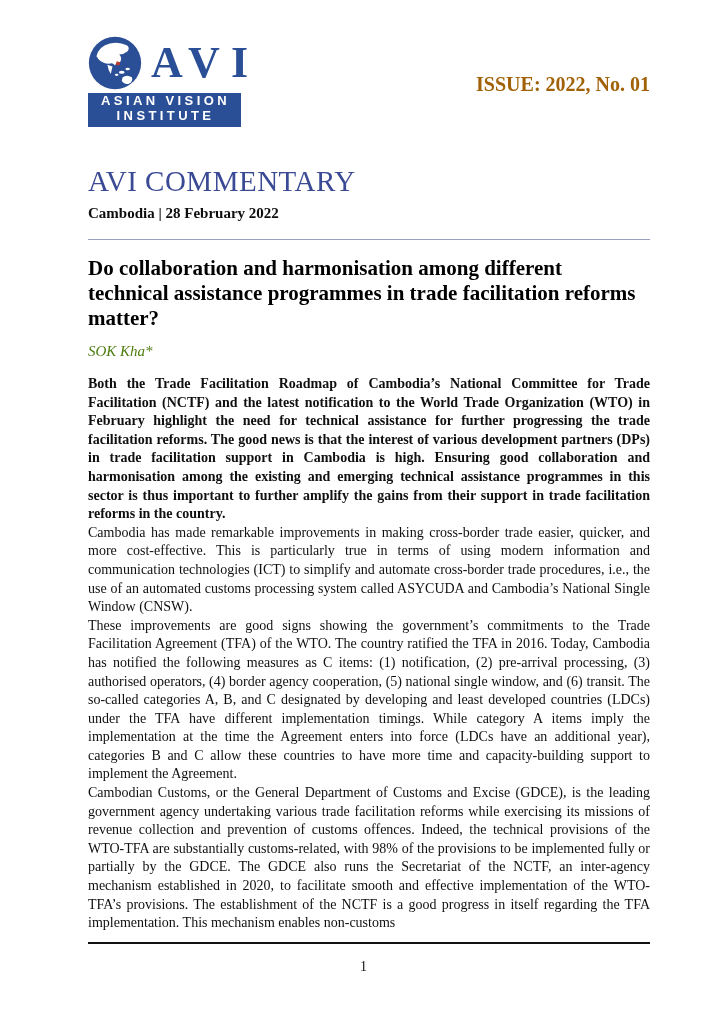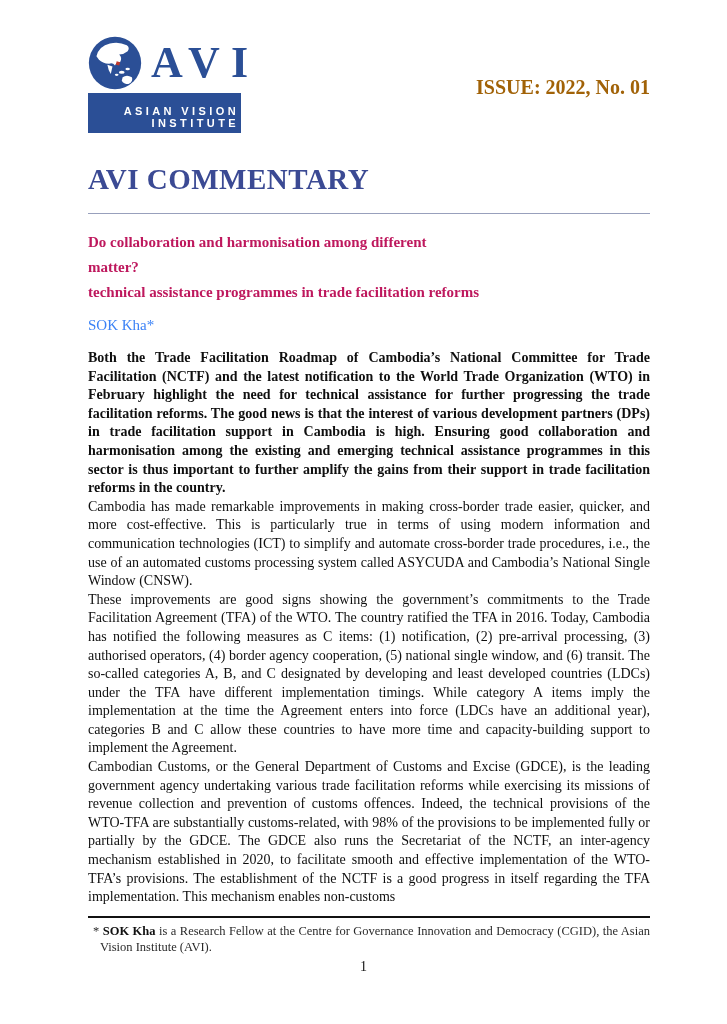--- a/index.html
+++ b/index.html
@@ -33,65 +33,66 @@
     color: #2B4F96;
     letter-spacing: 11px;
     padding-left: 4px;
   }
   .logo-bar {
     margin-top: 3px;
     background: #2B4F96;
     color: #ffffff;
     font-family: "Liberation Sans", sans-serif;
     font-weight: bold;
-    font-size: 11px;
+    font-size: 13px;
     letter-spacing: 3.4px;
-    text-align: right;
-    padding: 12px 2px 4px 4px;
+    text-align: center;
+    padding: 0 2px 4px 4px;
     width: 153px;
   }
   .issue-label {
     font-weight: bold;
     font-size: 20px;
     color: #a16207;
     margin-top: 6px;
   }
 
   
   .masthead-title {
-    margin-top: 30px;
+    margin-top: 38px;
     font-size: 29px;
-    font-weight: bold;
+    font-weight: normal;
     letter-spacing: 0.5px;
     color: #3B4A94;
   }
   .dateline {
     margin-top: 7px;
     font-size: 15px;
     font-weight: bold;
     color: #0d0d0d;
   }
   .divider {
     border: none;
     border-top: 1.5px solid #98A0BC;
     margin-top: 17px;
   }
 
   
   .article-title {
     margin-top: 16px;
-    font-size: 15px;
+    font-size: 21px;
     line-height: 25px;
     font-weight: bold;
-    color: #be185d;
+    color: #000000;
   }
   .author {
     margin-top: 12px;
+    font-style: italic;
     font-size: 15px;
-    color: #3b82f6;
+    color: #4d7c0f;
   }
   .body-paragraph {
     font-size: 14px;
     line-height: 18.6px;
     text-align: justify;
     color: #0f0f0f;
   }
   .body-paragraph.first { margin-top: 15px; font-weight: bold; }
 
   
@@ -142,32 +143,32 @@
           <path fill="#C0392B" d="M34,30 L38,31 L37,35 L33,34 Z"></path>
         </svg>
         <span class="logo-acronym">AVI</span>
       </div>
       <div class="logo-bar">ASIAN VISION INSTITUTE</div>
     </div>
     <div class="issue-label">ISSUE: 2022, No. 01</div>
   </div>
 
   <div class="masthead-title">AVI COMMENTARY</div>
+  <div class="dateline">Cambodia | 28 February 2022</div>
   <hr class="divider">
 
   <div class="article-title">
     <div>Do collaboration and harmonisation among different</div>
+    <div>technical assistance programmes in trade facilitation reforms</div>
     <div>matter?</div>
-    <div>technical assistance programmes in trade facilitation reforms</div>
   </div>
   <div class="author">SOK Kha*</div>
 
   <p class="body-paragraph first">Both the Trade Facilitation Roadmap of Cambodia’s National Committee for Trade Facilitation (NCTF) and the latest notification to the World Trade Organization (WTO) in February highlight the need for technical assistance for further progressing the trade facilitation reforms. The good news is that the interest of various development partners (DPs) in trade facilitation support in Cambodia is high. Ensuring good collaboration and harmonisation among the existing and emerging technical assistance programmes in this sector is thus important to further amplify the gains from their support in trade facilitation reforms in the country.</p>
   <p class="body-paragraph">Cambodia has made remarkable improvements in making cross-border trade easier, quicker, and more cost-effective. This is particularly true in terms of using modern information and communication technologies (ICT) to simplify and automate cross-border trade procedures, i.e., the use of an automated customs processing system called ASYCUDA and Cambodia’s National Single Window (CNSW).</p>
   <p class="body-paragraph">These improvements are good signs showing the government’s commitments to the Trade Facilitation Agreement (TFA) of the WTO. The country ratified the TFA in 2016. Today, Cambodia has notified the following measures as C items: (1) notification, (2) pre-arrival processing, (3) authorised operators, (4) border agency cooperation, (5) national single window, and (6) transit. The so-called categories A, B, and C designated by developing and least developed countries (LDCs) under the TFA have different implementation timings. While category A items imply the implementation at the time the Agreement enters into force (LDCs have an additional year), categories B and C allow these countries to have more time and capacity-building support to implement the Agreement.</p>
   <p class="body-paragraph">Cambodian Customs, or the General Department of Customs and Excise (GDCE), is the leading government agency undertaking various trade facilitation reforms while exercising its missions of revenue collection and prevention of customs offences. Indeed, the technical provisions of the WTO-TFA are substantially customs-related, with 98% of the provisions to be implemented fully or partially by the GDCE. The GDCE also runs the Secretariat of the NCTF, an inter-agency mechanism established in 2020, to facilitate smooth and effective implementation of the WTO-TFA’s provisions. The establishment of the NCTF is a good progress in itself regarding the TFA implementation. This mechanism enables non-customs</p>
 
   <hr class="footnote-rule">
-  <p class="footnote-text"><span>* </span><b>SOK Kha</b><span> is a Research Fellow at the Centre for Governance Innovation and Democracy (CGID), the Asian Vision Institute (AVI).</span></p>
 
   <div class="page-number">1</div>
 
 </div>
 
 </body></html>

